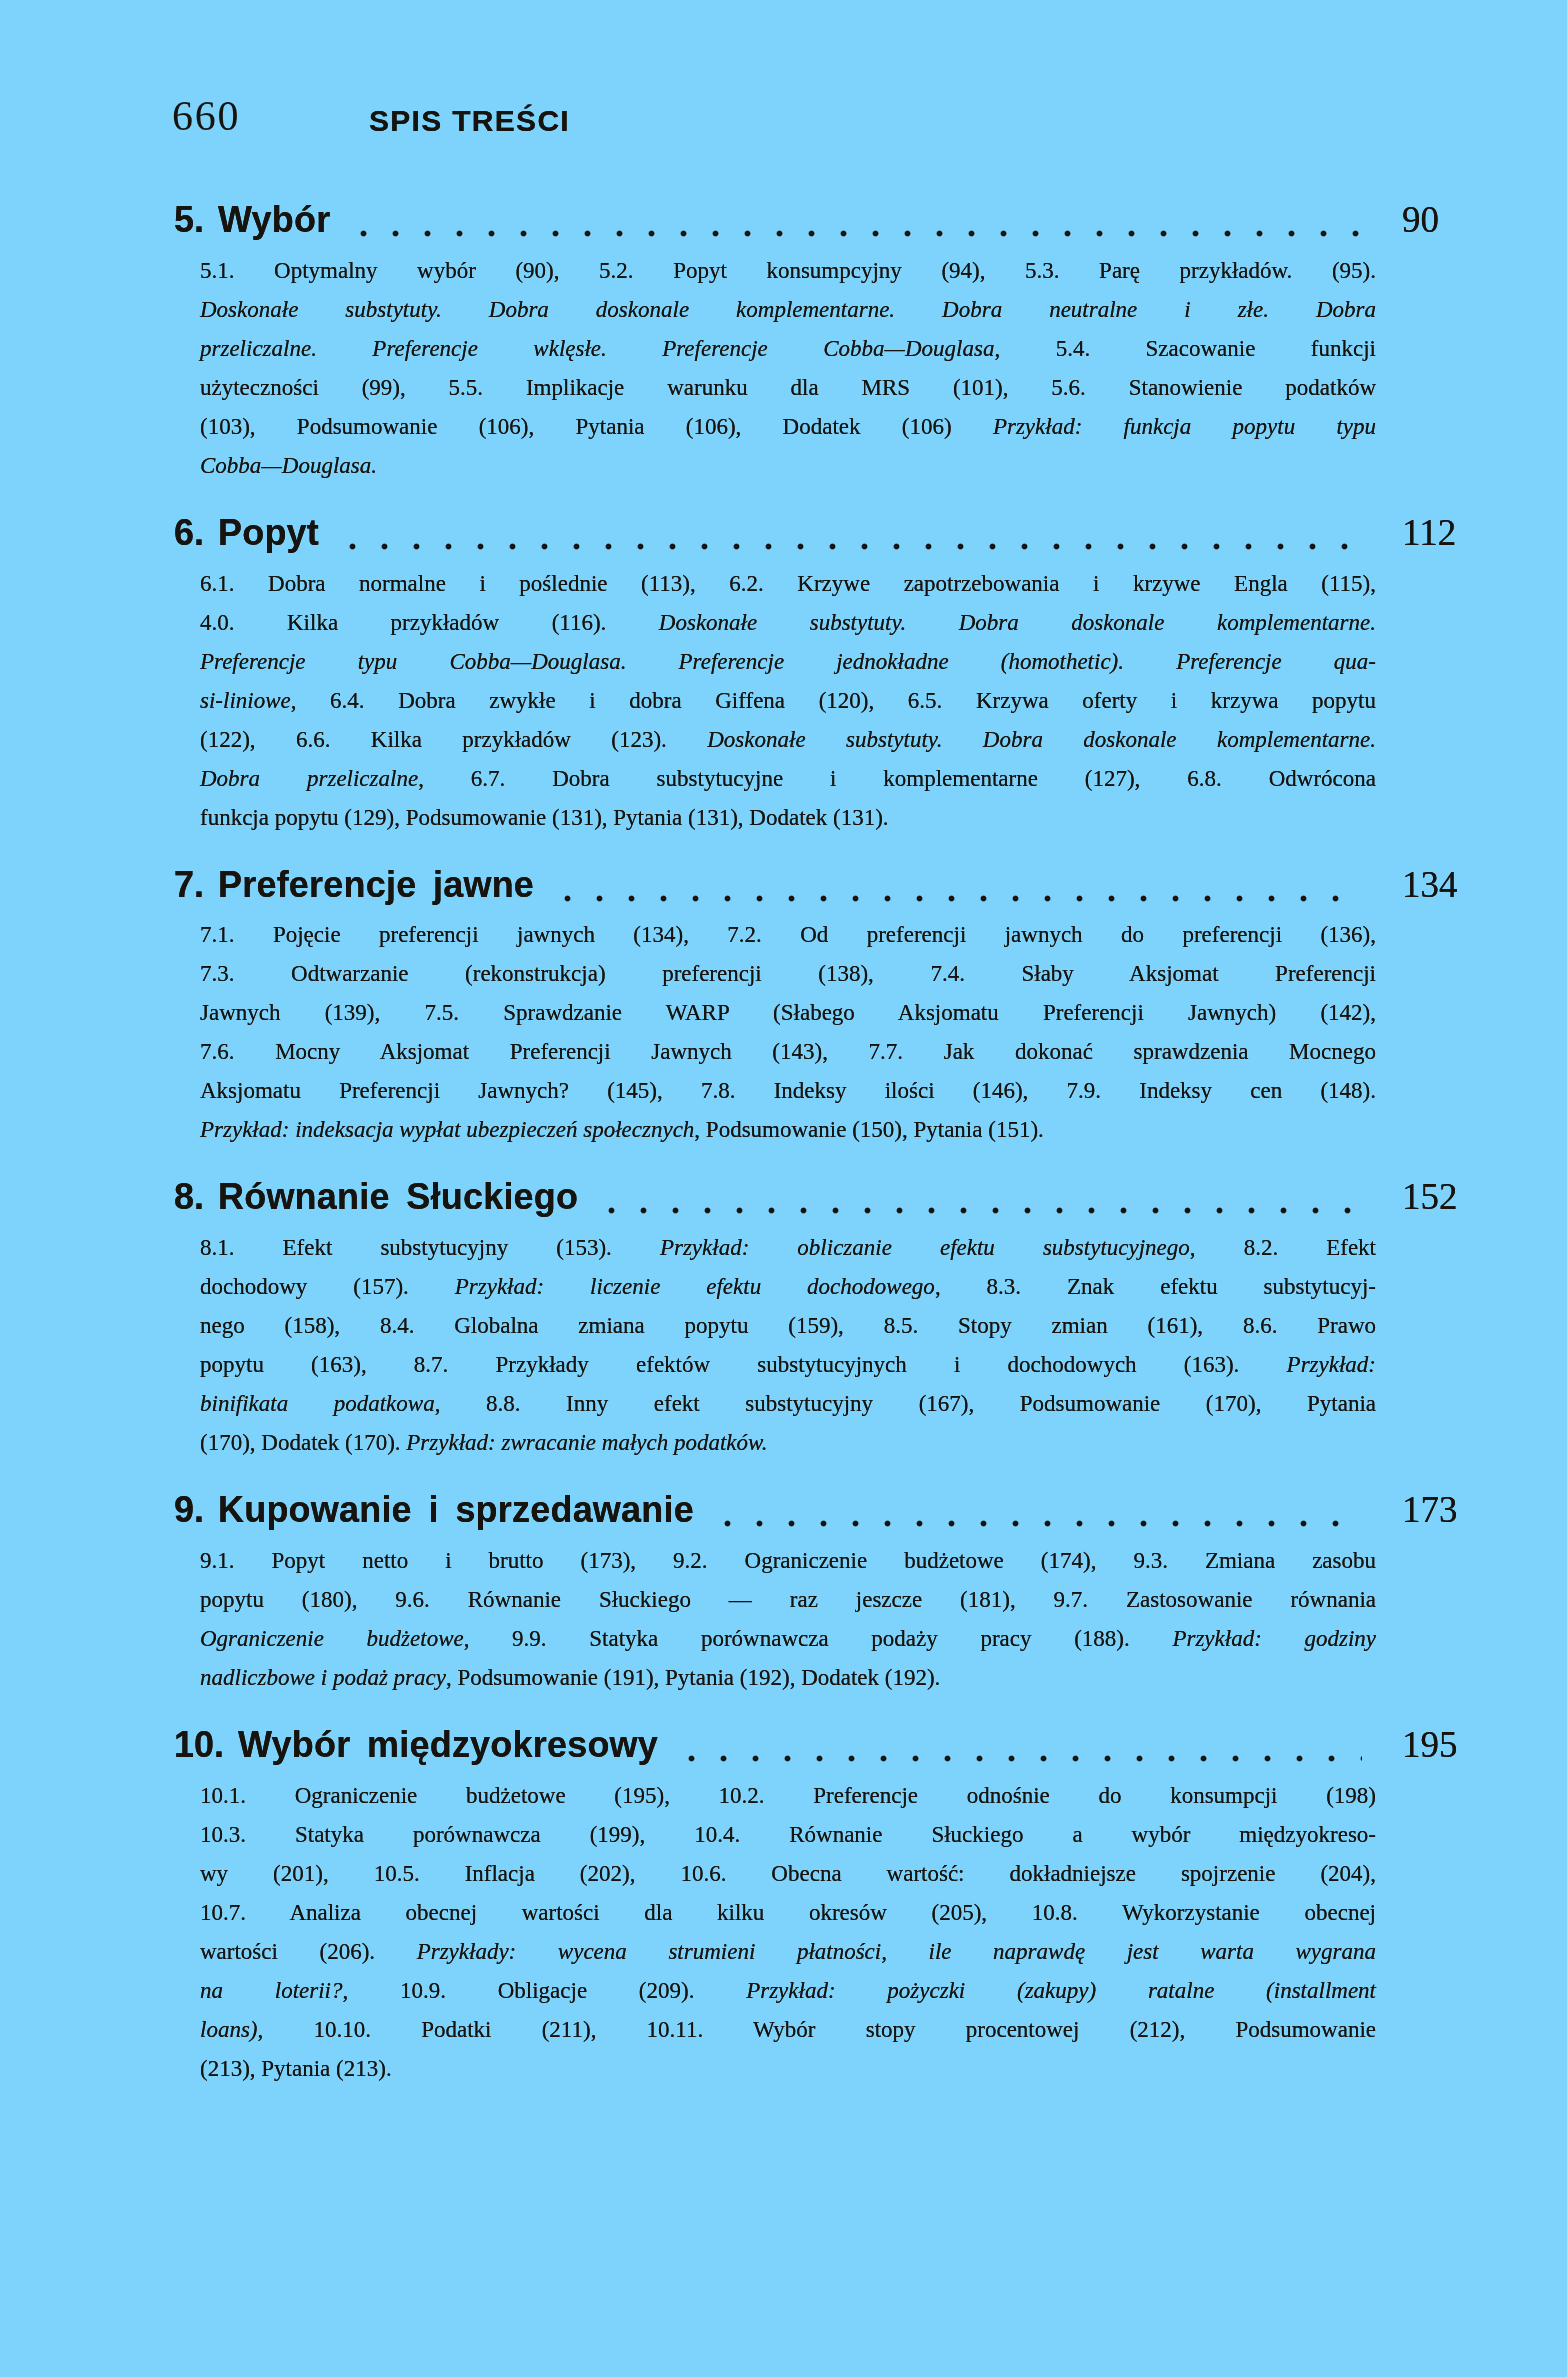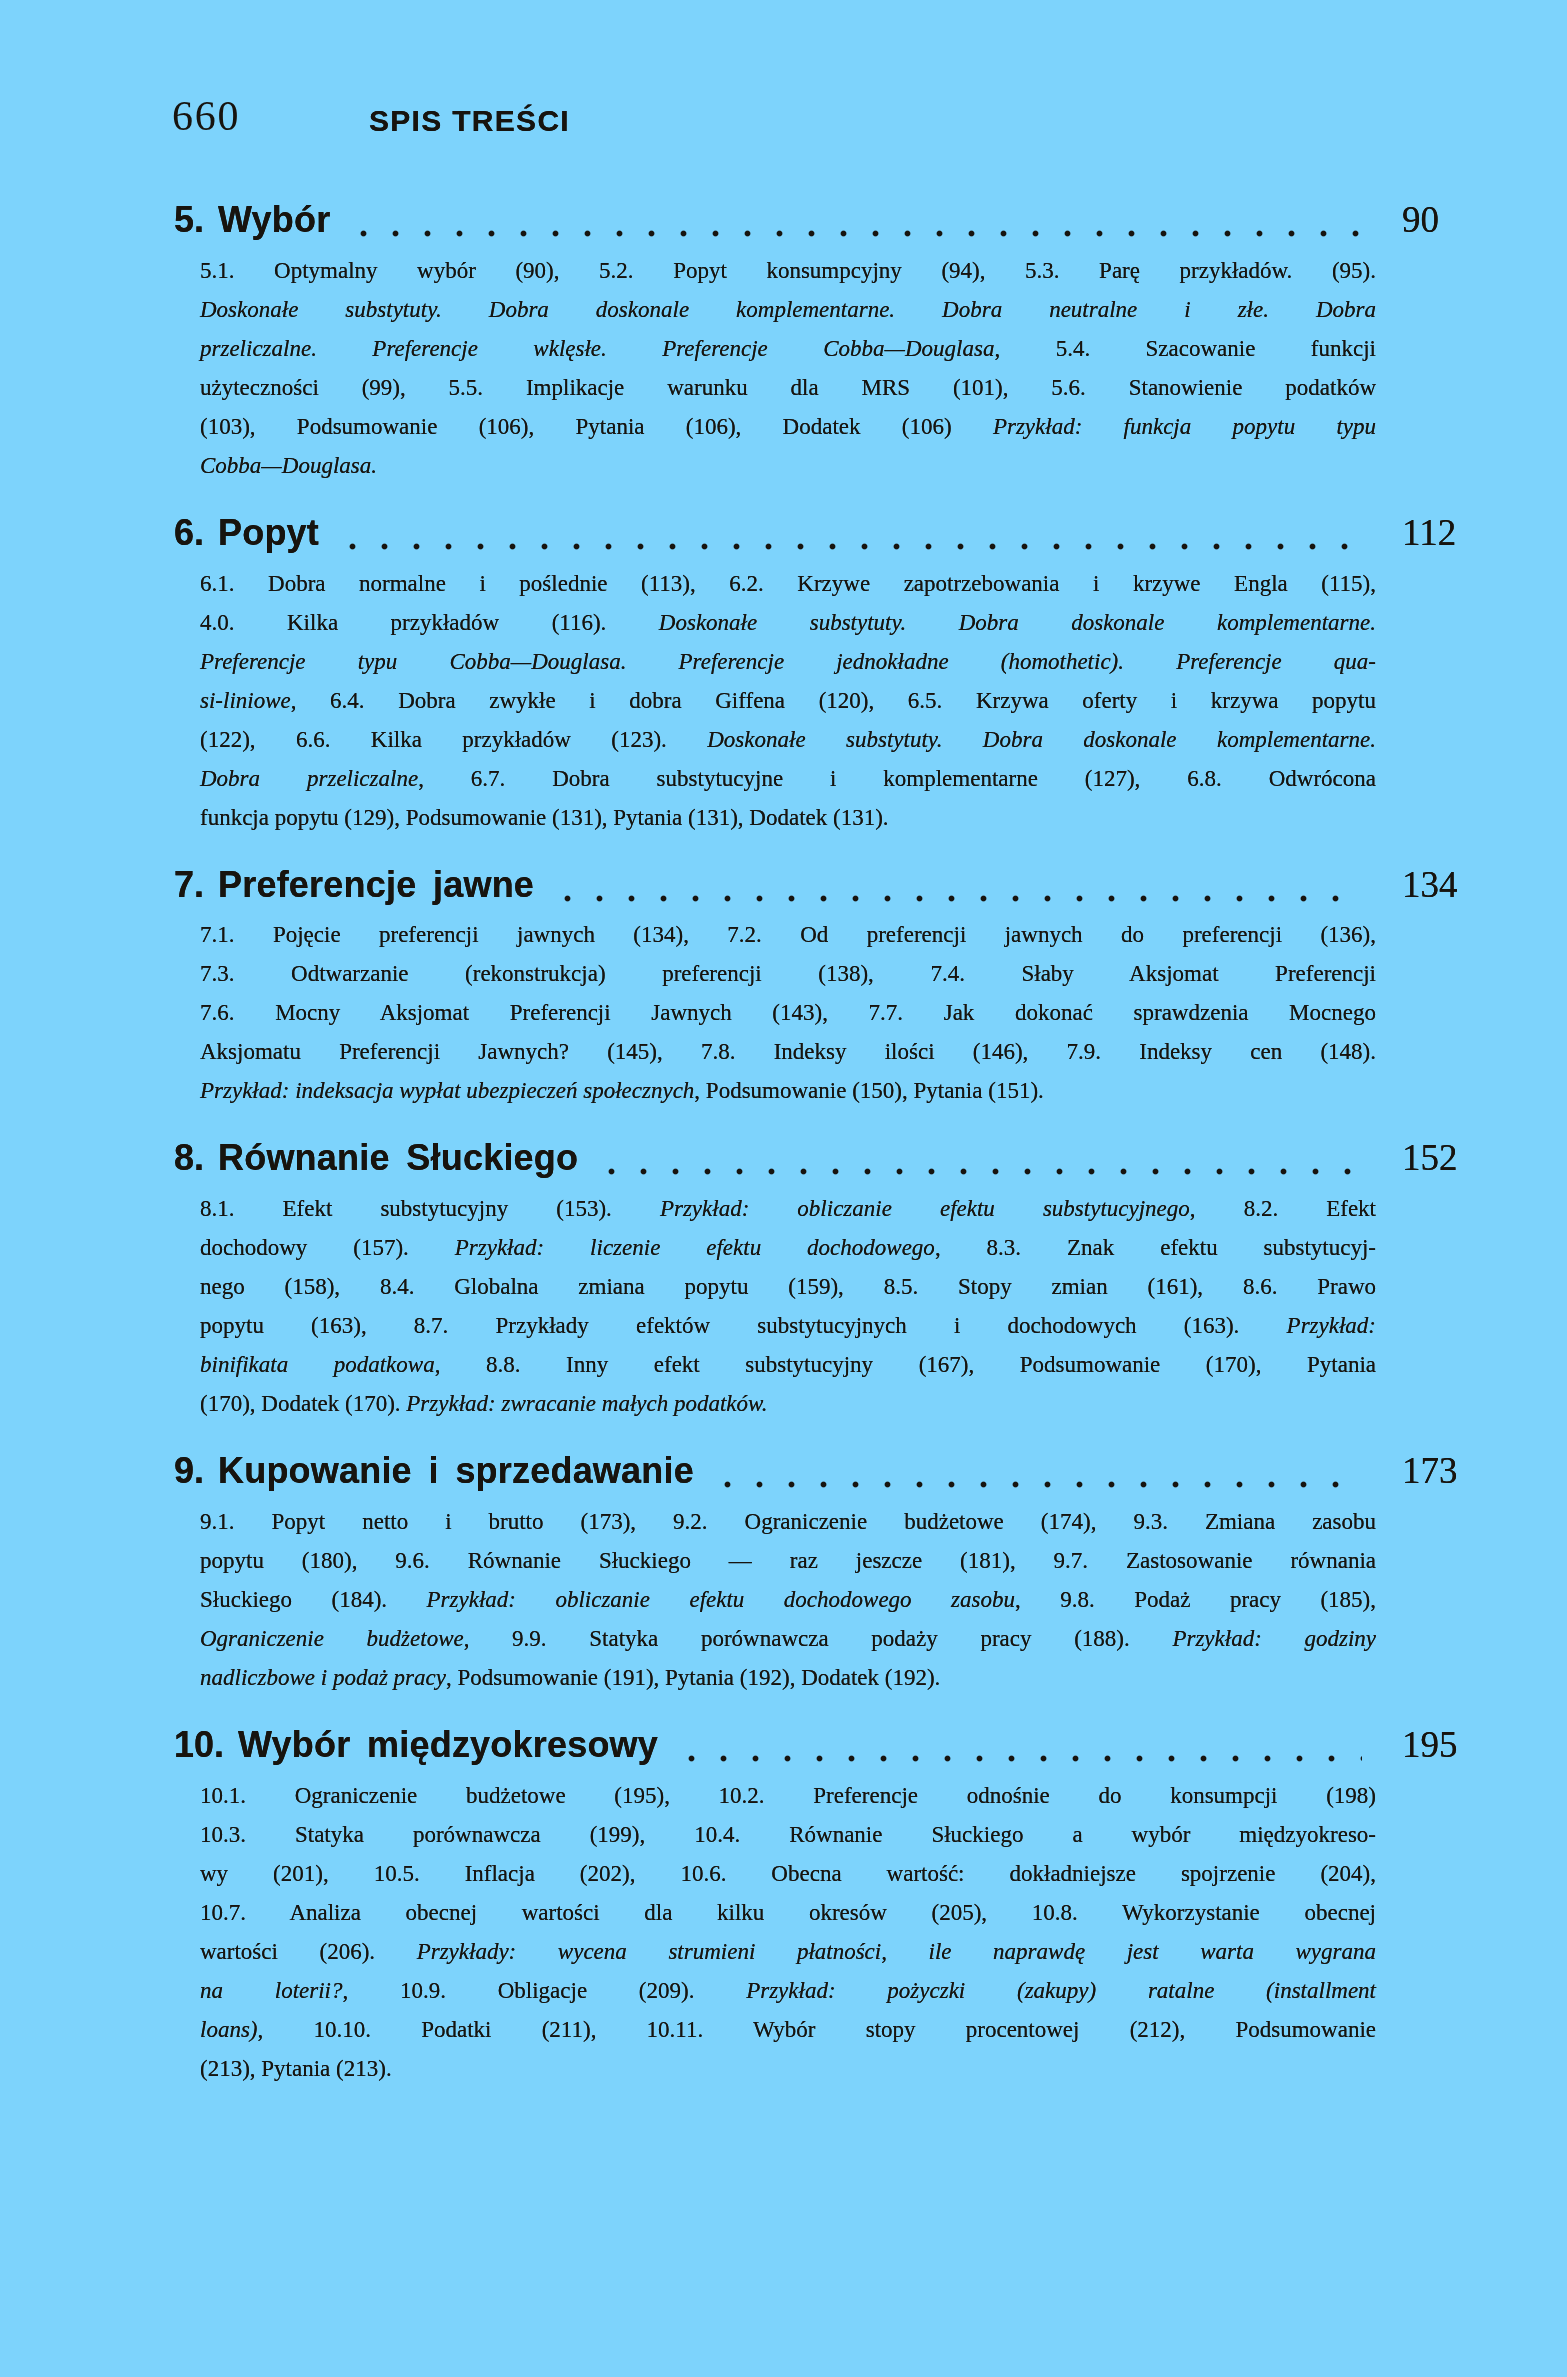--- a/index.html
+++ b/index.html
@@ -128,20 +128,21 @@
       <section class="toc-section">
         <div class="hrow">
           <span class="hnum">7.</span>
           <span class="htitle">Preferencje jawne</span>
           <span class="leader"></span>
           <span class="hpage">134</span>
         </div>
         <div class="sbody">
           <div class="bline"><span class="run">7.1. Pojęcie preferencji jawnych (134), 7.2. Od preferencji jawnych do preferencji (136),</span></div>
           <div class="bline"><span class="run">7.3. Odtwarzanie (rekonstrukcja) preferencji (138), 7.4. Słaby Aksjomat Preferencji</span></div>
+          <div class="bline"><span class="run">Jawnych (139), 7.5. Sprawdzanie WARP (Słabego Aksjomatu Preferencji Jawnych) (142),</span></div>
           <div class="bline"><span class="run">7.6. Mocny Aksjomat Preferencji Jawnych (143), 7.7. Jak dokonać sprawdzenia Mocnego</span></div>
           <div class="bline"><span class="run">Aksjomatu Preferencji Jawnych? (145), 7.8. Indeksy ilości (146), 7.9. Indeksy cen (148).</span></div>
           <div class="bline last"><i class="run">Przykład: indeksacja wypłat ubezpieczeń społecznych</i><span class="run">, Podsumowanie (150), Pytania (151).</span></div>
         </div>
       </section>
       <section class="toc-section">
         <div class="hrow">
           <span class="hnum">8.</span>
           <span class="htitle">Równanie Słuckiego</span>
           <span class="leader"></span>
@@ -159,21 +160,20 @@
       <section class="toc-section">
         <div class="hrow">
           <span class="hnum">9.</span>
           <span class="htitle">Kupowanie i sprzedawanie</span>
           <span class="leader"></span>
           <span class="hpage">173</span>
         </div>
         <div class="sbody">
           <div class="bline"><span class="run">9.1. Popyt netto i brutto (173), 9.2. Ograniczenie budżetowe (174), 9.3. Zmiana zasobu</span></div>
           <div class="bline"><span class="run">popytu (180), 9.6. Równanie Słuckiego — raz jeszcze (181), 9.7. Zastosowanie równania</span></div>
-          <div class="bline"><span class="run">Słuckiego (184). </span><i class="run">Przykład: obliczanie efektu dochodowego zasobu</i><span class="run">, 9.8. Podaż pracy (185),</span></div>
           <div class="bline"><i class="run">Ograniczenie budżetowe</i><span class="run">, 9.9. Statyka porównawcza podaży pracy (188). </span><i class="run">Przykład: godziny</i></div>
           <div class="bline last"><i class="run">nadliczbowe i podaż pracy</i><span class="run">, Podsumowanie (191), Pytania (192), Dodatek (192).</span></div>
         </div>
       </section>
       <section class="toc-section">
         <div class="hrow">
           <span class="hnum">10.</span>
           <span class="htitle">Wybór międzyokresowy</span>
           <span class="leader"></span>
           <span class="hpage">195</span>

